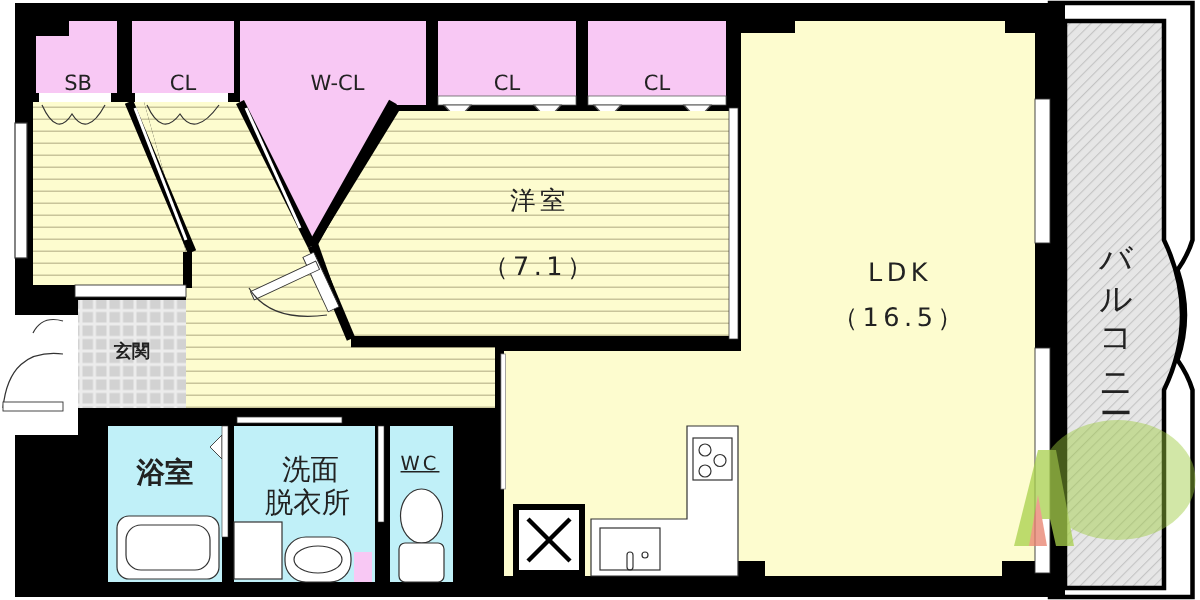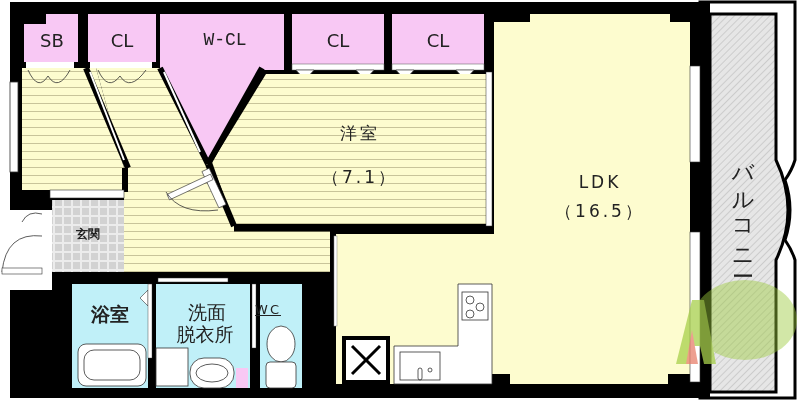--- a/index.html
+++ b/index.html
@@ -1,20 +1,20 @@
 <!DOCTYPE html>
 <html><head>
 <meta charset="utf-8">
 <style>
   html, body { margin: 0; padding: 0; background: #ffffff; }
   body { width: 800px; height: 400px; position: relative; overflow: hidden; font-family: "DejaVu Sans", "Liberation Sans", sans-serif; }
   #plan { position: absolute; left: 0; top: 0; width: 800px; height: 400px; }
   .lbl { position: absolute; color: #222; text-align: center; white-space: nowrap; }
   .lbl-lg { font-size: 17px; letter-spacing: 3px; text-align: center; }
-  .lbl-md { font-size: 18px; }
+  .lbl-md { font-size: 14px; margin-top: 18px; }
   .lbl-sm { font-size: 19px; }
   .lbl-bold { font-weight: bold; font-size: 12px; }
   .vert { writing-mode: vertical-rl; font-size: 22px; letter-spacing: 4px; }
 </style>
 </head>
 <body>
 
 <div id="plan">
 <svg width="800" height="400" viewBox="0 0 800 400" xmlns="http://www.w3.org/2000/svg">
   <defs>
@@ -145,32 +145,32 @@
   <g opacity="0.75">
     <ellipse cx="745" cy="320" rx="52" ry="40" fill="#9ccc3c" opacity="0.6"></ellipse>
     <polygon points="676,364 692,300 704,300 716,364 704,364 700,346 692,346 688,364" fill="#a8d04c"></polygon>
     <polygon points="686,364 692,330 698,364" fill="#e8806c"></polygon>
   </g>
 </svg>
 </div>
 
 <div class="lbl lbl-md" style="left:30px;top:30px;width:44px;">SB</div>
 <div class="lbl lbl-md" style="left:94px;top:30px;width:56px;">CL</div>
-<div class="lbl lbl-md" style="left:180px;top:30px;width:90px;font-family:Liberation Mono, monospace;">W-CL</div>
+<div class="lbl lbl-md" style="left:180px;top:30px;width:90px;">W-CL</div>
 <div class="lbl lbl-md" style="left:300px;top:30px;width:76px;">CL</div>
 <div class="lbl lbl-md" style="left:400px;top:30px;width:76px;">CL</div>
 
 <div class="lbl lbl-lg" style="left:300px;top:122px;width:120px;">洋室</div>
 <div class="lbl lbl-lg" style="left:300px;top:150px;width:120px;margin-top:16px;">（7.1）</div>
 
 <div class="lbl lbl-lg" style="left:540px;top:172px;width:120px;">LDK</div>
 <div class="lbl lbl-lg" style="left:530px;top:200px;width:140px;">（16.5）</div>
 
 <div class="lbl vert" style="left:728px;top:148px;">バルコニー</div>
 
 <div class="lbl lbl-bold" style="left:58px;top:226px;width:60px;">玄関</div>
 
 <div class="lbl lbl-sm" style="left:80px;top:302px;width:60px;font-weight:bold;">浴室</div>
 
 <div class="lbl lbl-sm" style="left:172px;top:300px;width:70px;">洗面</div>
 <div class="lbl lbl-sm" style="left:170px;top:322px;width:70px;">脱衣所</div>
 
-<div class="lbl" style="left:248px;top:302px;width:40px;font-size:13px;letter-spacing:2px;text-decoration:underline;">WC</div>
+<div class="lbl" style="left:260px;top:302px;width:40px;font-size:13px;letter-spacing:2px;text-decoration:underline;">WC</div>
 
 </body></html>

